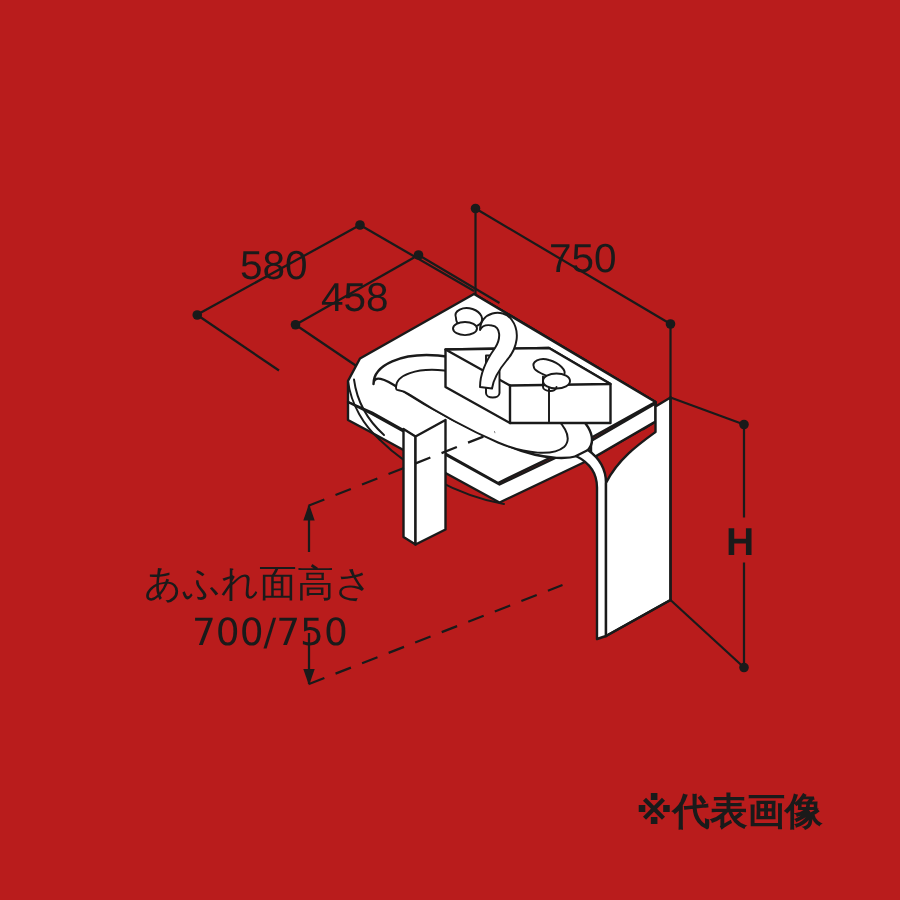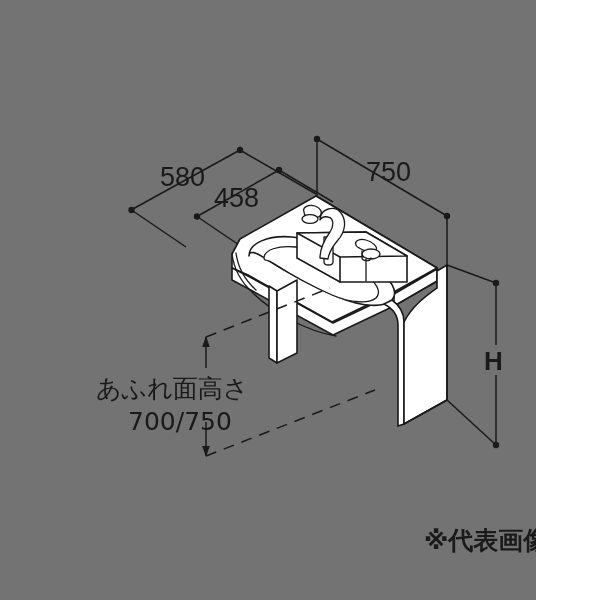--- a/index.html
+++ b/index.html
@@ -2,23 +2,23 @@
 <html><head>
 <meta charset="utf-8">
 <style>
   html, body {
     margin: 0;
     padding: 0;
     background: #ffffff;
   }
   #page {
     position: relative;
-    width: 536px;
+    width: 600px;
     height: 600px;
-    background: #737373;
+    background: #b91c1c;
     font-family: "Liberation Sans", sans-serif;
     overflow: hidden;
   }
   #drawing {
     position: absolute;
     left: 0;
     top: 0;
     width: 600px;
     height: 600px;
   }

